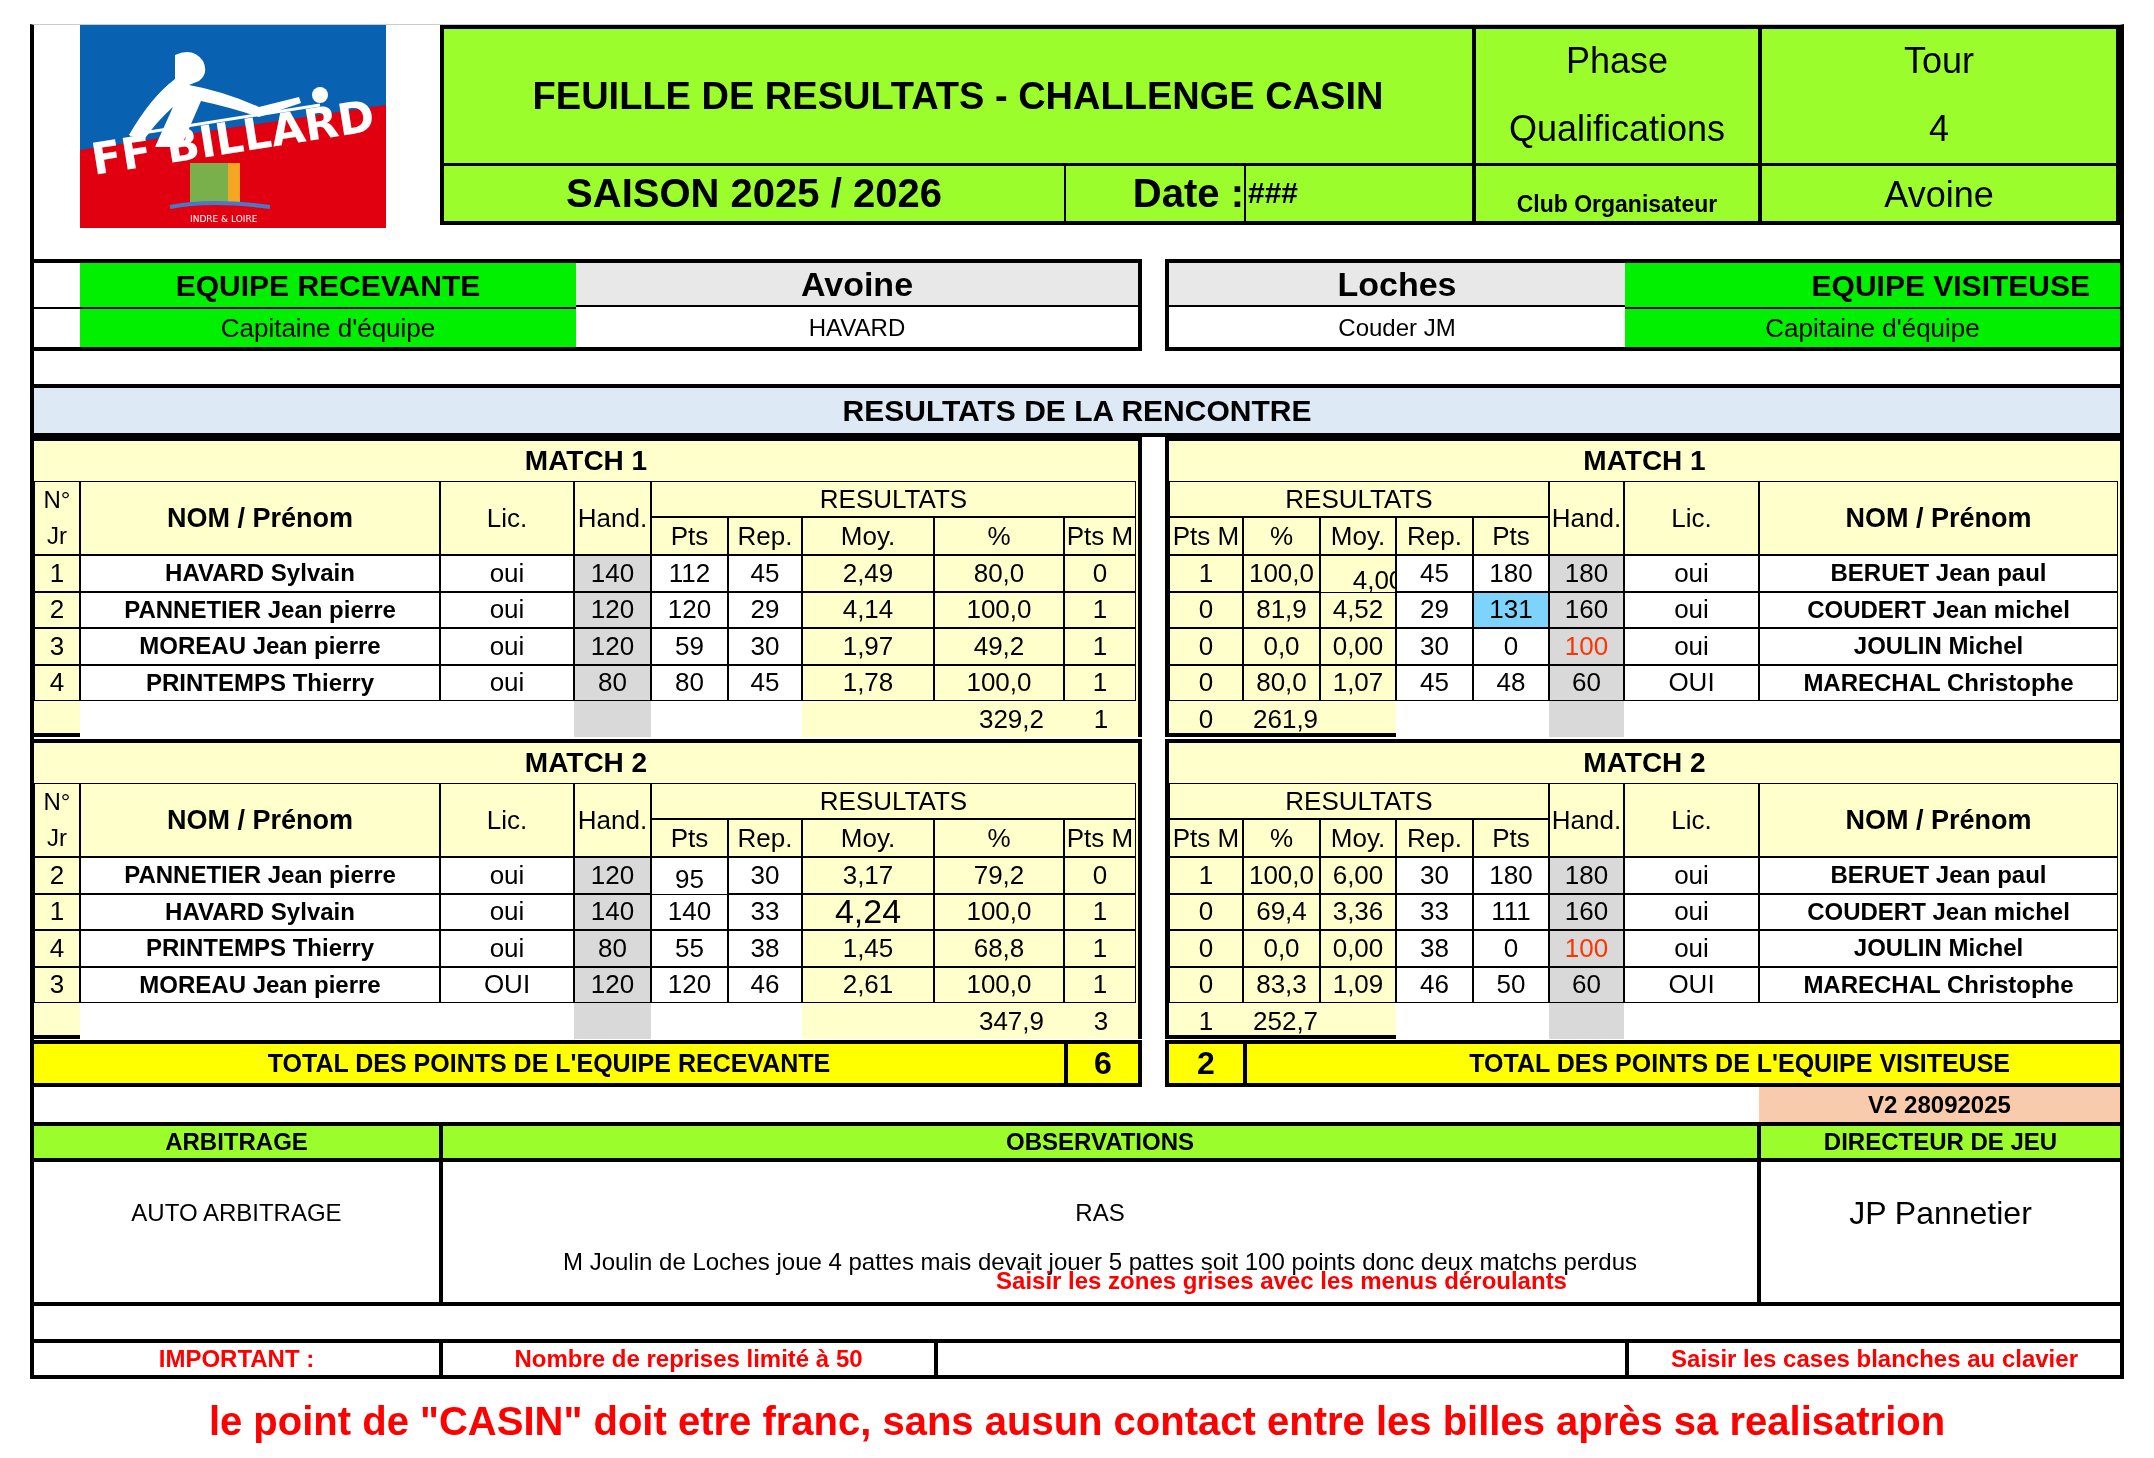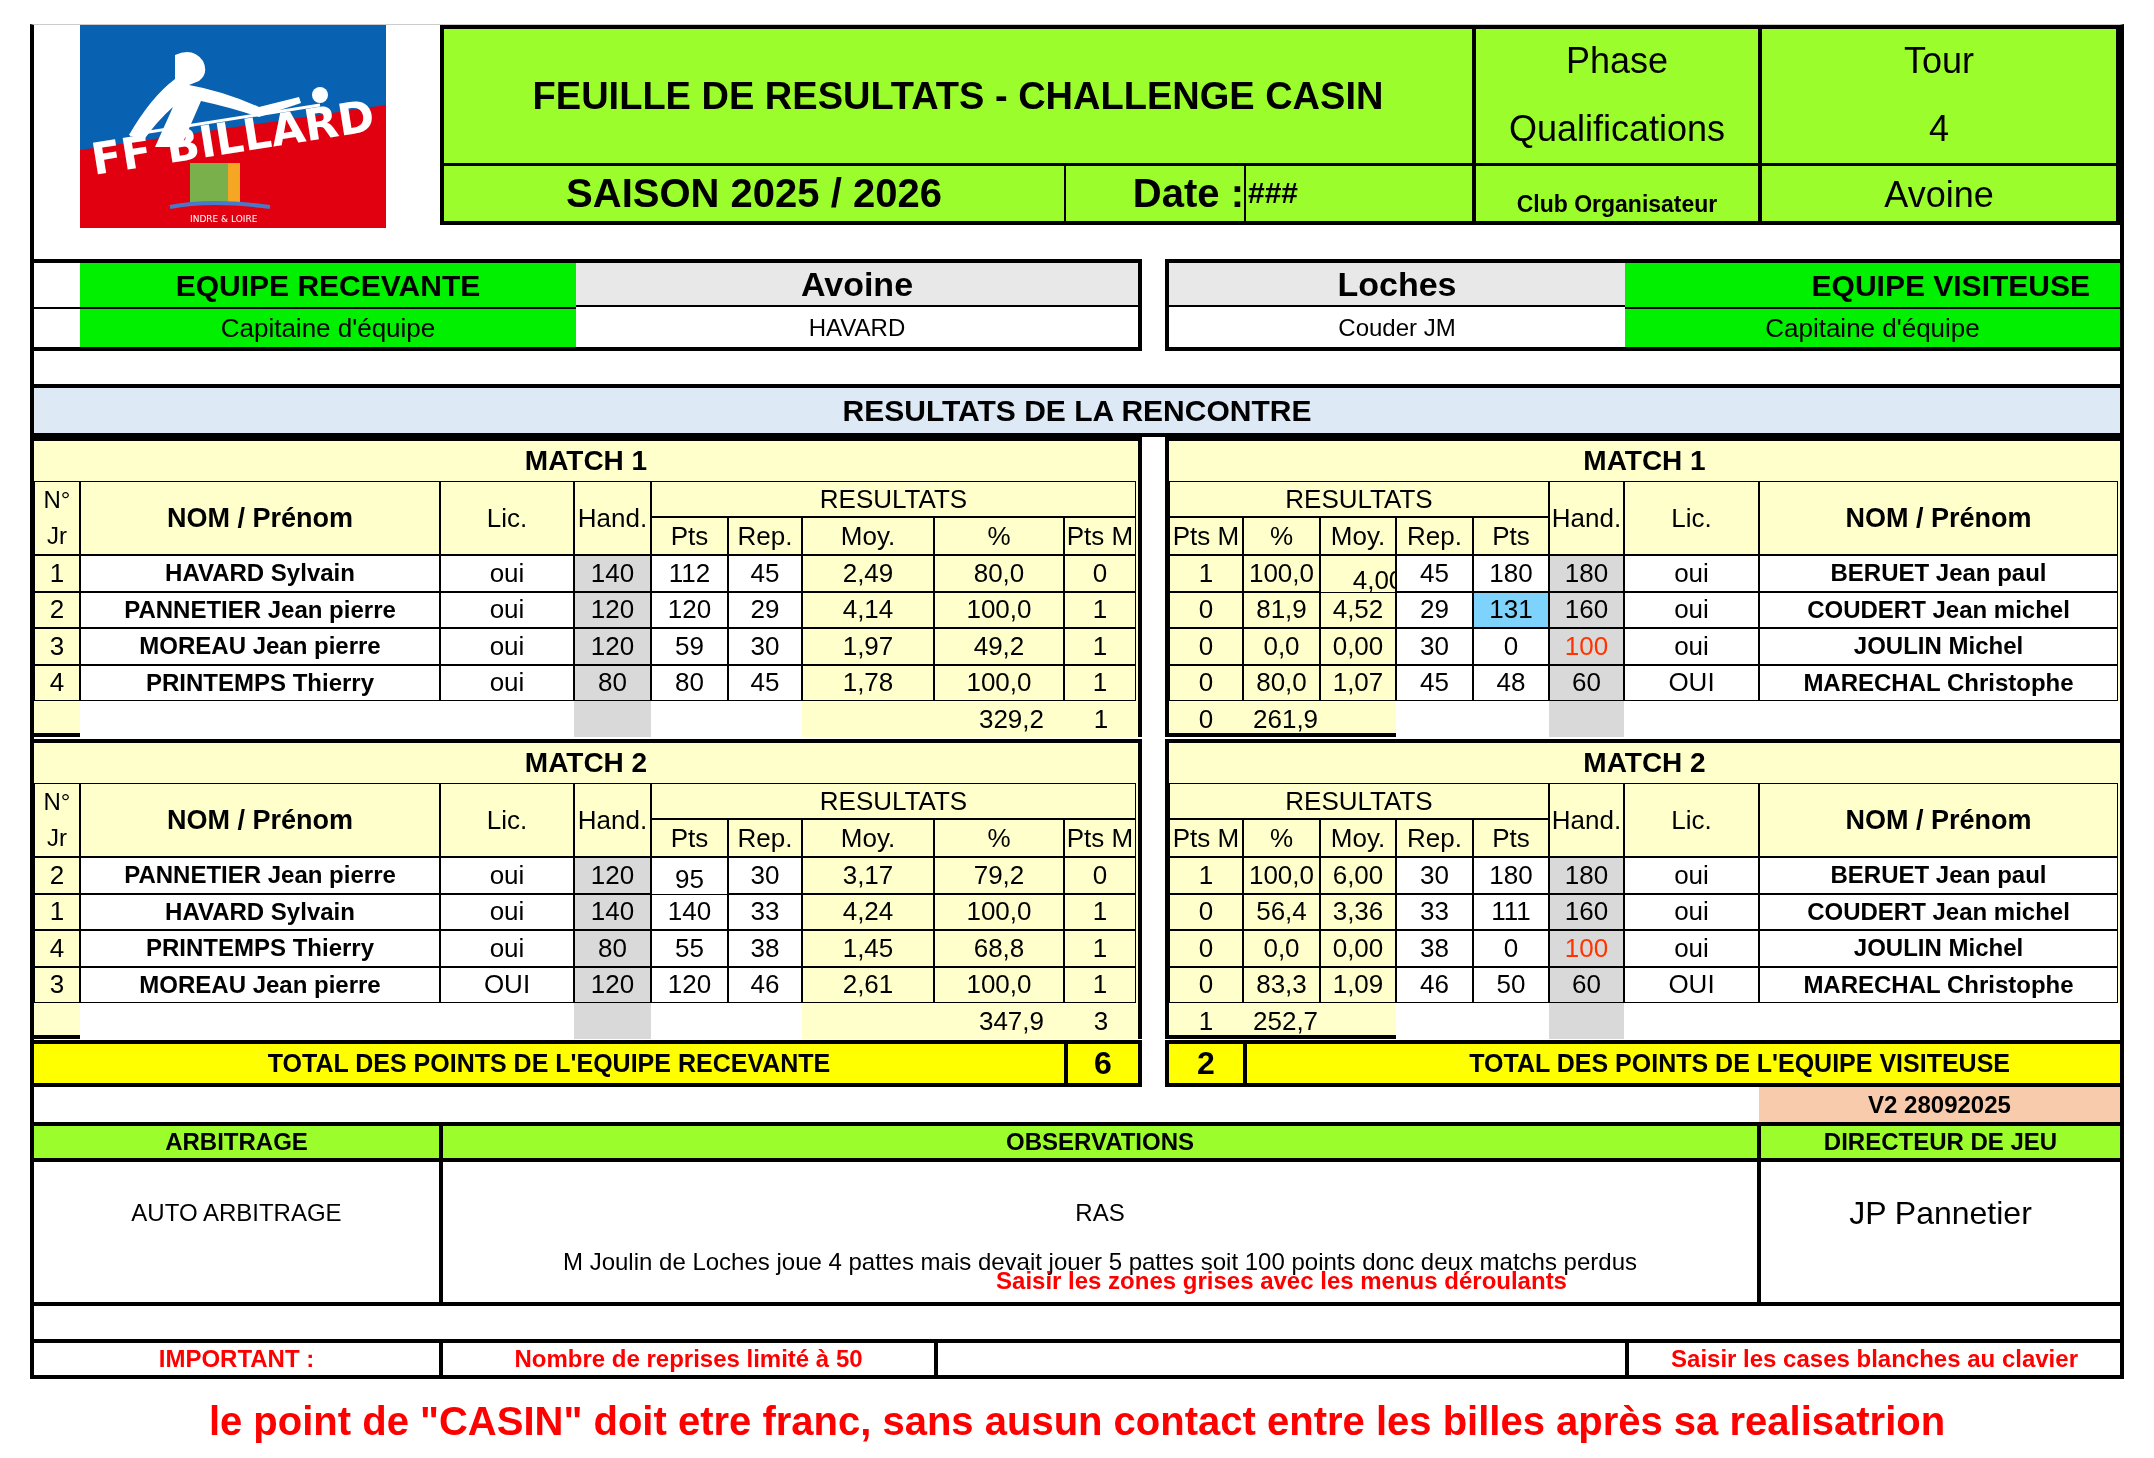--- a/index.html
+++ b/index.html
@@ -211,21 +211,21 @@
     <div class="abs c b1 " style="left:728px;top:857px;width:74px;height:36.5px;font-size:26px;background:#fff;">30</div>
     <div class="abs c b1 cream" style="left:802px;top:857px;width:132px;height:36.5px;font-size:26px;">3,17</div>
     <div class="abs c b1 cream" style="left:934px;top:857px;width:130px;height:36.5px;font-size:26px;">79,2</div>
     <div class="abs c b1 cream" style="left:1064px;top:857px;width:72px;height:36.5px;font-size:26px;">0</div>
     <div class="abs c b1 cream" style="left:34px;top:893.5px;width:46px;height:36.5px;font-size:26px;">1</div>
     <div class="abs c b1  bold" style="left:80px;top:893.5px;width:360px;height:36.5px;font-size:24px;background:#fff;">HAVARD Sylvain</div>
     <div class="abs c b1 " style="left:440px;top:893.5px;width:134px;height:36.5px;font-size:26px;background:#fff;">oui</div>
     <div class="abs c b1 grey" style="left:574px;top:893.5px;width:77px;height:36.5px;font-size:26px;">140</div>
     <div class="abs c b1 " style="left:651px;top:893.5px;width:77px;height:36.5px;font-size:26px;background:#fff;">140</div>
     <div class="abs c b1 " style="left:728px;top:893.5px;width:74px;height:36.5px;font-size:26px;background:#fff;">33</div>
-    <div class="abs c b1 cream" style="left:802px;top:893.5px;width:132px;height:36.5px;font-size:26px;text-align:center;">4,24</div>
+    <div class="abs c b1 cream" style="left:802px;top:893.5px;width:132px;height:36.5px;font-size:34px;text-align:center;">4,24</div>
     <div class="abs c b1 cream" style="left:934px;top:893.5px;width:130px;height:36.5px;font-size:26px;">100,0</div>
     <div class="abs c b1 cream" style="left:1064px;top:893.5px;width:72px;height:36.5px;font-size:26px;">1</div>
     <div class="abs c b1 cream" style="left:34px;top:930px;width:46px;height:36.5px;font-size:26px;">4</div>
     <div class="abs c b1  bold" style="left:80px;top:930px;width:360px;height:36.5px;font-size:24px;background:#fff;">PRINTEMPS Thierry</div>
     <div class="abs c b1 " style="left:440px;top:930px;width:134px;height:36.5px;font-size:26px;background:#fff;">oui</div>
     <div class="abs c b1 grey" style="left:574px;top:930px;width:77px;height:36.5px;font-size:26px;">80</div>
     <div class="abs c b1 " style="left:651px;top:930px;width:77px;height:36.5px;font-size:26px;background:#fff;">55</div>
     <div class="abs c b1 " style="left:728px;top:930px;width:74px;height:36.5px;font-size:26px;background:#fff;">38</div>
     <div class="abs c b1 cream" style="left:802px;top:930px;width:132px;height:36.5px;font-size:26px;">1,45</div>
     <div class="abs c b1 cream" style="left:934px;top:930px;width:130px;height:36.5px;font-size:26px;">68,8</div>
@@ -241,21 +241,21 @@
     <div class="abs c b1 cream" style="left:1064px;top:966.5px;width:72px;height:36.5px;font-size:26px;">1</div>
     <div class="abs c b1 cream" style="left:1169px;top:857px;width:74px;height:36.5px;font-size:26px;">1</div>
     <div class="abs c b1 cream" style="left:1243px;top:857px;width:77px;height:36.5px;font-size:26px;">100,0</div>
     <div class="abs c b1 cream" style="left:1320px;top:857px;width:76px;height:36.5px;font-size:26px;">6,00</div>
     <div class="abs c b1" style="left:1396px;top:857px;width:77px;height:36.5px;font-size:26px;background:#fff;">30</div>
     <div class="abs c b1" style="left:1473px;top:857px;width:76px;height:36.5px;font-size:26px;background:#fff;">180</div>
     <div class="abs c b1 grey" style="left:1549px;top:857px;width:75px;height:36.5px;font-size:26px;">180</div>
     <div class="abs c b1" style="left:1624px;top:857px;width:135px;height:36.5px;font-size:26px;background:#fff;">oui</div>
     <div class="abs c b1 bold" style="left:1759px;top:857px;width:359px;height:36.5px;font-size:24px;background:#fff;">BERUET Jean paul</div>
     <div class="abs c b1 cream" style="left:1169px;top:893.5px;width:74px;height:36.5px;font-size:26px;">0</div>
-    <div class="abs c b1 cream" style="left:1243px;top:893.5px;width:77px;height:36.5px;font-size:26px;">56,4</div>
+    <div class="abs c b1 cream" style="left:1243px;top:893.5px;width:77px;height:36.5px;font-size:26px;">69,4</div>
     <div class="abs c b1 cream" style="left:1320px;top:893.5px;width:76px;height:36.5px;font-size:26px;">3,36</div>
     <div class="abs c b1" style="left:1396px;top:893.5px;width:77px;height:36.5px;font-size:26px;background:#fff;">33</div>
     <div class="abs c b1" style="left:1473px;top:893.5px;width:76px;height:36.5px;font-size:26px;background:#fff;">111</div>
     <div class="abs c b1 grey" style="left:1549px;top:893.5px;width:75px;height:36.5px;font-size:26px;">160</div>
     <div class="abs c b1" style="left:1624px;top:893.5px;width:135px;height:36.5px;font-size:26px;background:#fff;">oui</div>
     <div class="abs c b1 bold" style="left:1759px;top:893.5px;width:359px;height:36.5px;font-size:24px;background:#fff;">COUDERT Jean michel</div>
     <div class="abs c b1 cream" style="left:1169px;top:930px;width:74px;height:36.5px;font-size:26px;">0</div>
     <div class="abs c b1 cream" style="left:1243px;top:930px;width:77px;height:36.5px;font-size:26px;">0,0</div>
     <div class="abs c b1 cream" style="left:1320px;top:930px;width:76px;height:36.5px;font-size:26px;">0,00</div>
     <div class="abs c b1" style="left:1396px;top:930px;width:77px;height:36.5px;font-size:26px;background:#fff;">38</div>

